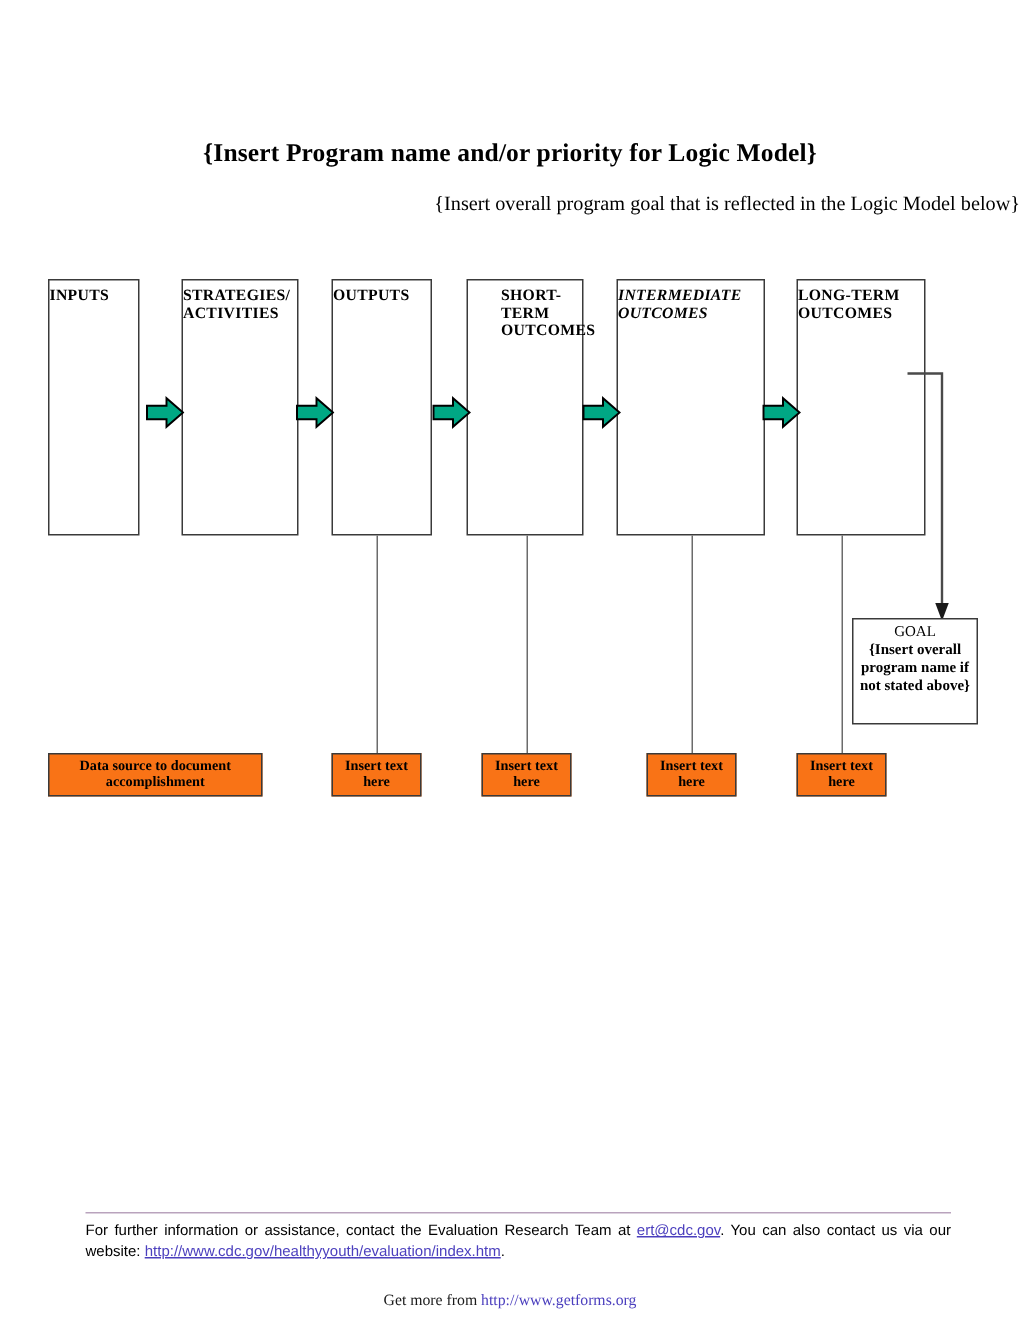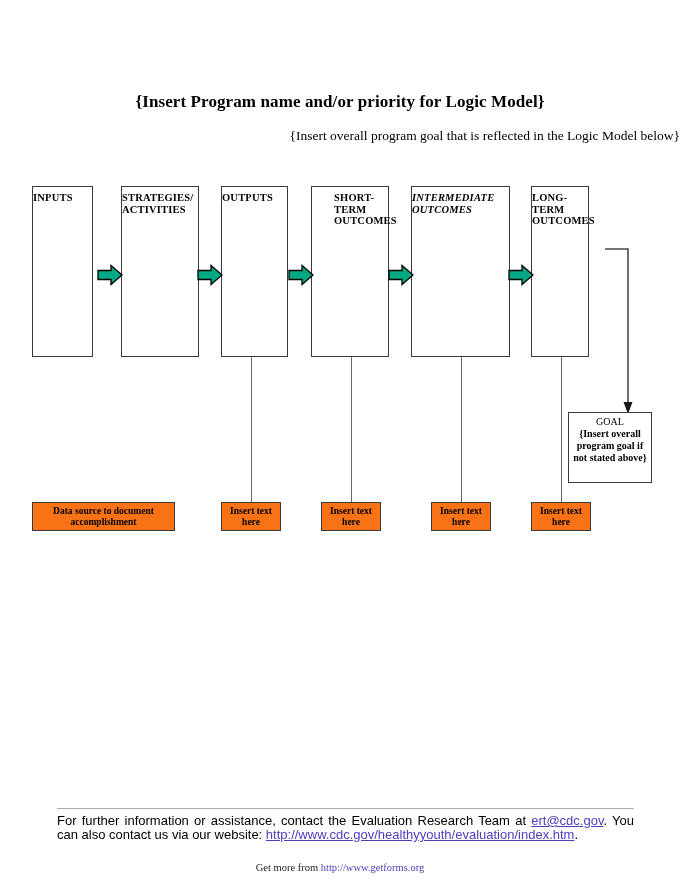--- a/index.html
+++ b/index.html
@@ -141,21 +141,21 @@
     width: 577px;
     height: 1px;
     background: #b9a3bd;
   }
   .footer-text {
     position: absolute;
     left: 57px;
     top: 814px;
     width: 577px;
     font-family: "Liberation Sans", sans-serif;
-    font-size: 13px;
+    font-size: 10px;
     line-height: 14px;
     color: #000000;
     text-align: justify;
   }
   .footer-text a,
   .footer-text .lnk {
     color: #4b3fbe;
     text-decoration: underline;
   }
   .getforms {
@@ -211,21 +211,21 @@
       <div class="drop-line" style="left: 351px; top: 357px; height: 145px; background: rgb(107, 107, 107);"></div>
       <div class="col-box" style="left: 411px; width: 99px; font-style: italic;">
         <span class="hdr">INTERMEDIATE
 OUTCOMES</span>
       </div>
       <div class="note-box" style="left: 431px; width: 60px;">
         <span class="note-text">Insert text
 here</span>
       </div>
       <div class="drop-line" style="left: 461px; top: 357px; height: 145px; background: rgb(107, 107, 107);"></div>
-      <div class="col-box" style="left: 531px; width: 58px;">
+      <div class="col-box" style="left: 531px; width: 86px;">
         <span class="hdr">LONG-TERM
 OUTCOMES</span>
       </div>
       <div class="note-box" style="left: 531px; width: 60px;">
         <span class="note-text">Insert text
 here</span>
       </div>
       <div class="drop-line" style="left: 561px; top: 357px; height: 145px; background: rgb(107, 107, 107);"></div>
       <svg class="arrow" viewBox="0 0 26 22" style="left: 97px;">
         <path d="M 1 6.5 L 14 6.5 L 14 1.5 L 25 11 L 14 20.5 L 14 15.5 L 1 15.5 Z" fill="#00a884" stroke="#000000" stroke-width="1.3" stroke-linejoin="miter"></path>
@@ -244,21 +244,21 @@
       </svg>
     </div>
 
   <svg class="elbow" viewBox="0 0 34 176" xmlns="http://www.w3.org/2000/svg">
     <path d="M 1 5 L 24 5 L 24 160" fill="none" stroke="#4a4a4a" stroke-width="1.6"></path>
     <path d="M 24 170 L 19.5 158 L 28.5 158 Z" fill="#1a1a1a"></path>
   </svg>
 
   <div class="goal-box">
     <span class="goal-title">GOAL</span>
-    <span class="goal-text">{Insert overall program goal if not stated above}</span>
+    <span class="goal-text">{Insert overall program name if not stated above}</span>
   </div>
 
   <div class="footer-rule"></div>
 
   <div class="footer-text">
     <span>For further information or assistance, contact the Evaluation Research Team at </span><span class="lnk">ert@cdc.gov</span><span>.   You can also contact us via our website: </span><span class="lnk">http://www.cdc.gov/healthyyouth/evaluation/index.htm</span><span>.</span>
   </div>
 
   <div class="getforms">
     <span>Get more from </span><span class="lnk">http://www.getforms.org</span>

